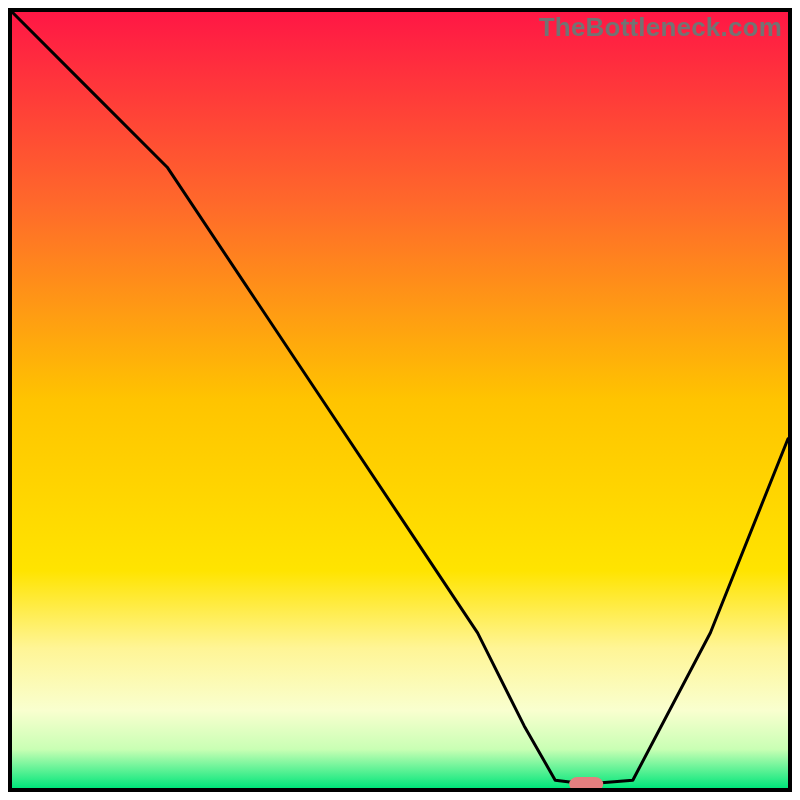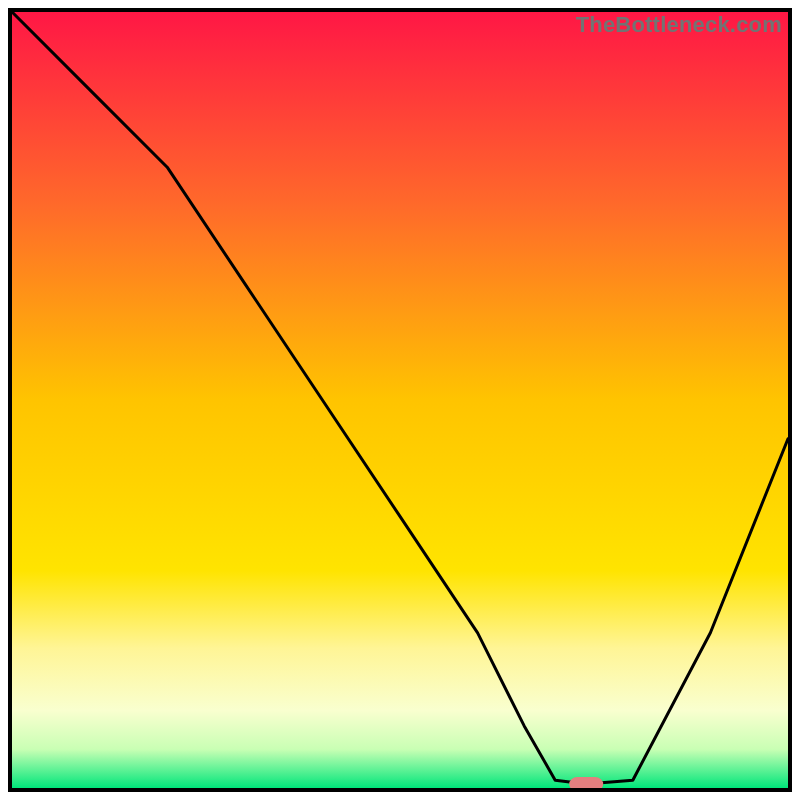--- a/index.html
+++ b/index.html
@@ -24,21 +24,21 @@
     position: absolute;
     left: 0;
     top: 0;
     width: 100%;
     height: 100%;
   }
   .watermark {
     position: absolute;
     top: 0;
     right: 6px;
-    font-size: 22px;
+    font-size: 26px;
     font-weight: 600;
     color: #737373;
     letter-spacing: 0.2px;
   }
 </style>
 </head>
 <body>
 
 <div class="frame">
   <svg class="plot-area" viewBox="0 0 776 776" preserveAspectRatio="none">

